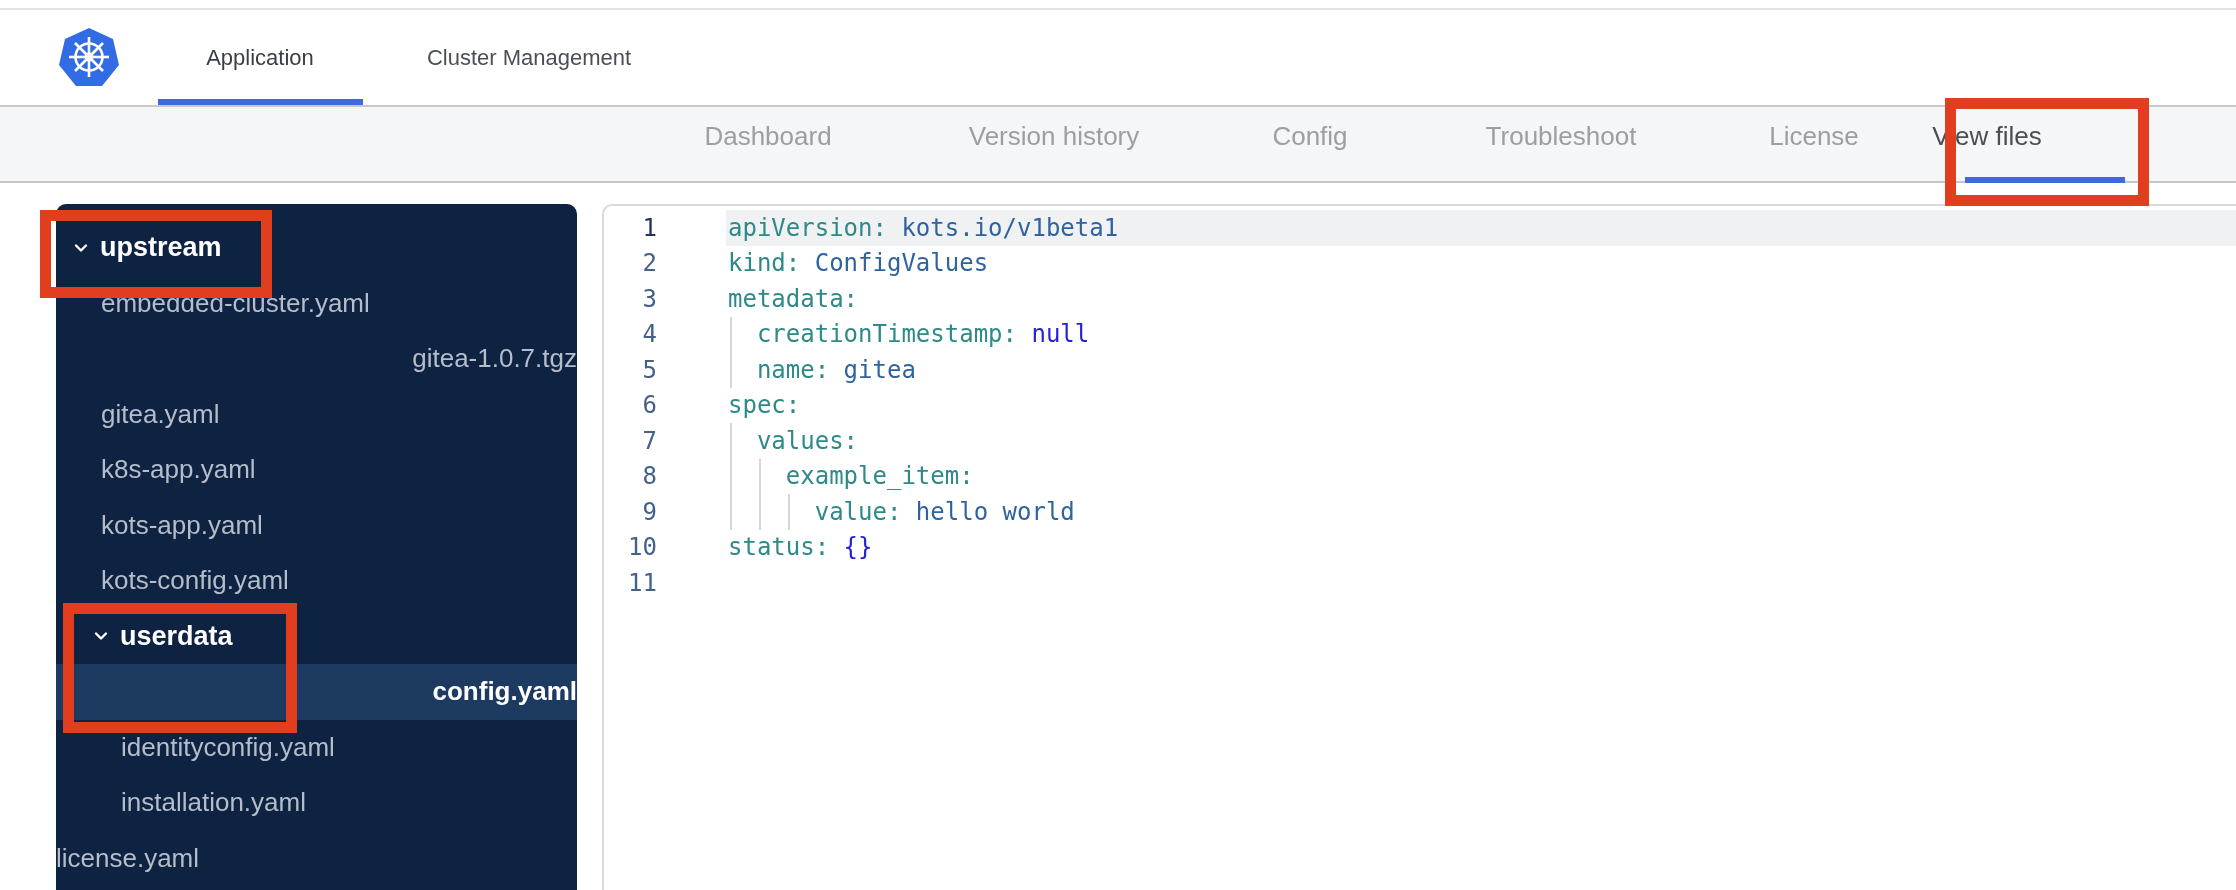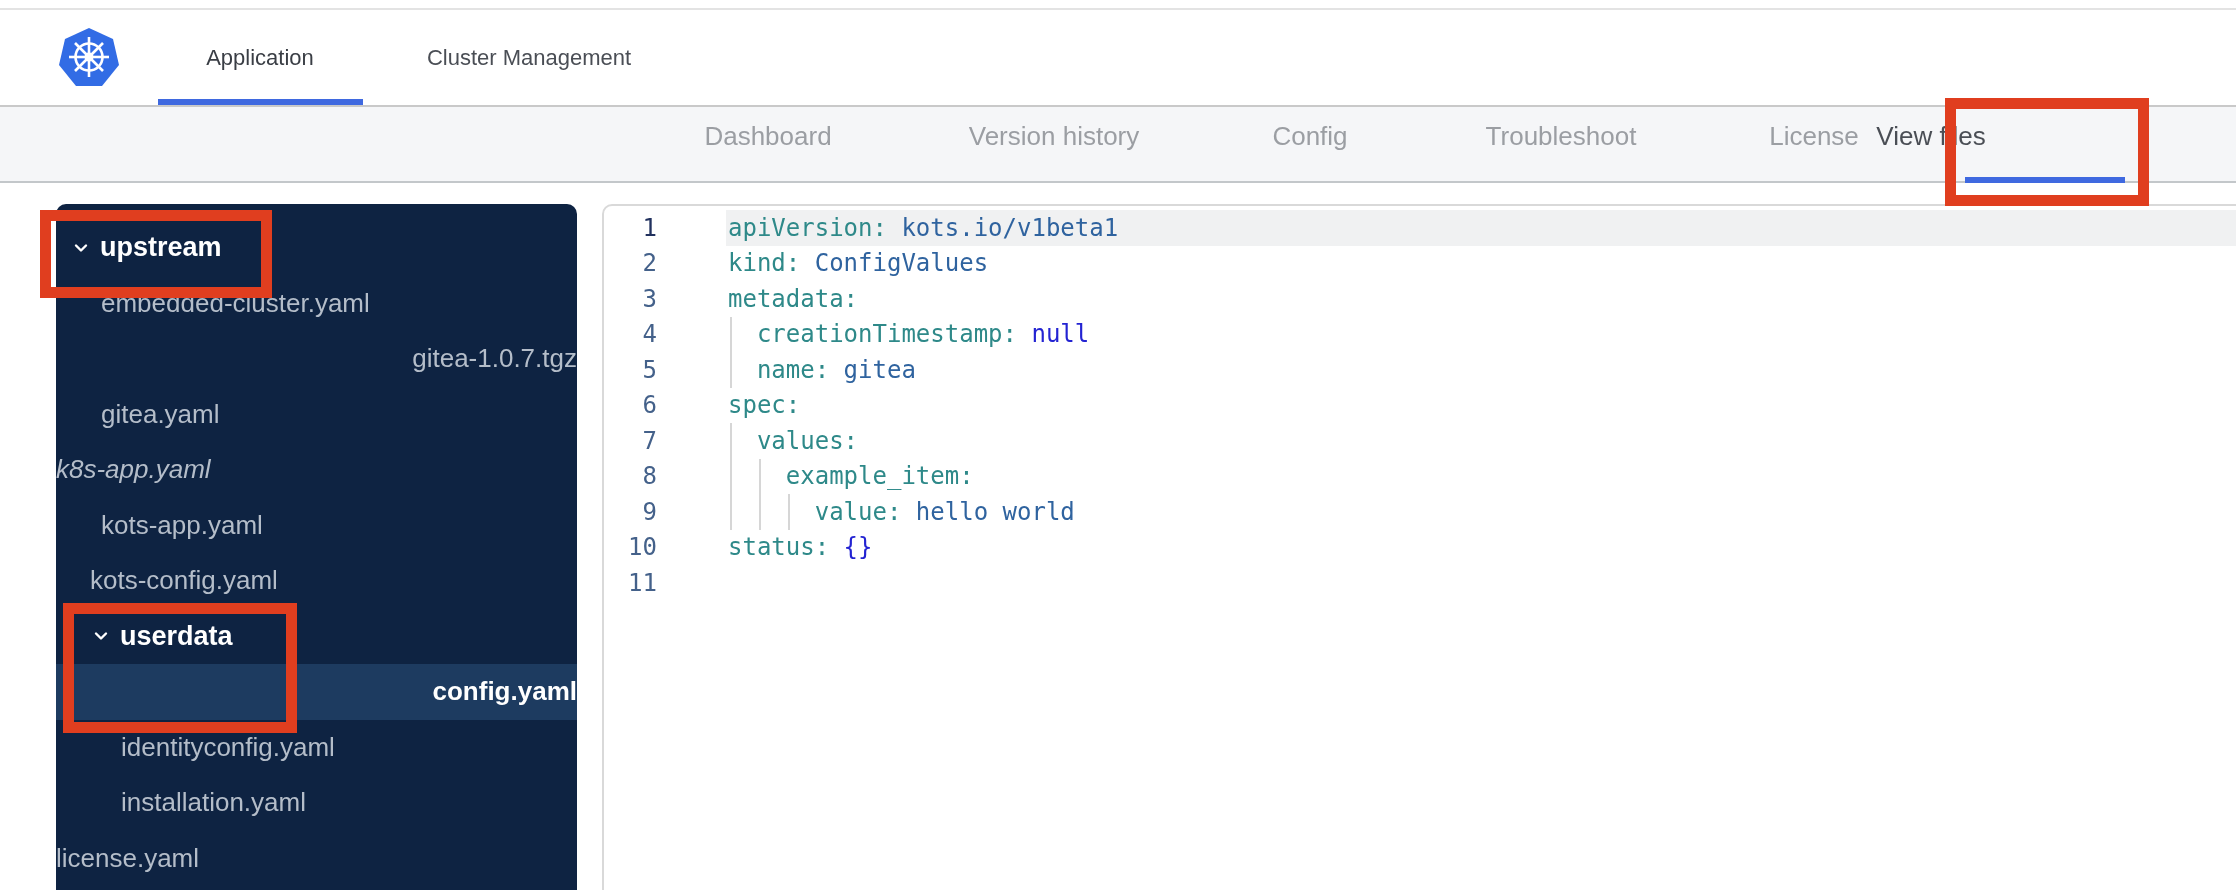--- a/index.html
+++ b/index.html
@@ -28,21 +28,21 @@
   .apptab.t0{left:260px;color:#3a3e45;}
   .apptab.t1{left:529px;color:#4a4e55;}
   .app-underline{position:absolute;left:158px;top:89px;width:205px;height:6px;background:var(--blue);}
   
   nav{position:absolute;top:107px;left:0;width:100%;height:74px;background:#f5f6f8;
       border-bottom:2px solid #c3c7ca;}
   .navtab{position:absolute;top:0;height:58px;display:flex;align-items:center;
           transform:translateX(-50%);font-size:26px;color:var(--tab-gray);cursor:pointer;}
   .navtab.n0{left:768px;} .navtab.n1{left:1054px;} .navtab.n2{left:1310px;}
   .navtab.n3{left:1561px;} .navtab.n4{left:1814px;}
-  .navtab.n5{left:1931px;color:var(--tab-dark);}
+  .navtab.n5{left:1987px;color:var(--tab-dark);}
   .nav-underline{position:absolute;left:1965px;top:70px;width:160px;height:6px;background:var(--blue);}
   
   aside{position:absolute;left:56px;top:204px;width:521px;height:686px;background:var(--navy);
         border-radius:10px 10px 0 0;padding-top:16px;box-sizing:border-box;overflow:hidden;}
   .trow{height:55.5px;display:flex;align-items:center;color:var(--file);font-size:26px;
         box-sizing:border-box;cursor:pointer;}
   .trow .chev{margin-right:10px;display:flex;align-items:center;}
   .trow.folder{color:#fff;font-weight:bold;font-size:27px;}
   .trow.sel{background:var(--navy-sel);color:#fff;font-weight:bold;justify-content:flex-end;}
   
@@ -116,27 +116,27 @@
         </div>
         <div class="trow" style="padding-left: 45px;">
           <span>embedded-cluster.yaml</span>
         </div>
         <div class="trow" style="padding-left: 45px; justify-content: flex-end;">
           <span>gitea-1.0.7.tgz</span>
         </div>
         <div class="trow" style="padding-left: 45px;">
           <span>gitea.yaml</span>
         </div>
-        <div class="trow" style=" font-style: italic;">
+        <div class="trow" style="padding-left: 45px;">
           <span>k8s-app.yaml</span>
         </div>
         <div class="trow" style="padding-left: 45px;">
           <span>kots-app.yaml</span>
         </div>
-        <div class="trow" style="padding-left: 34px;">
+        <div class="trow" style="padding-left: 45px;">
           <span>kots-config.yaml</span>
         </div>
         <div class="trow folder" style="padding-left: 36px;">
           <span class="chev">
             <svg width="18" height="18" viewBox="0 0 18 18">
               <polyline points="4,6.5 9,11.5 14,6.5" fill="none" stroke="#ffffff" stroke-width="2.4" stroke-linecap="round" stroke-linejoin="round"></polyline>
             </svg>
           </span>
           <span>userdata</span>
         </div>

